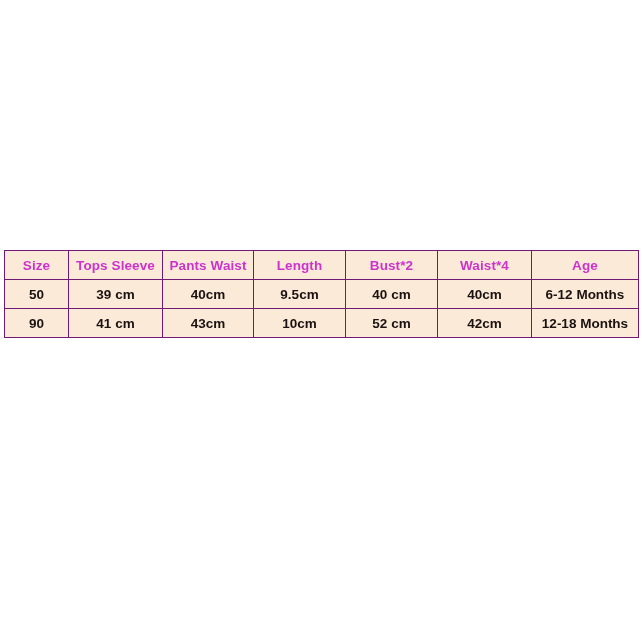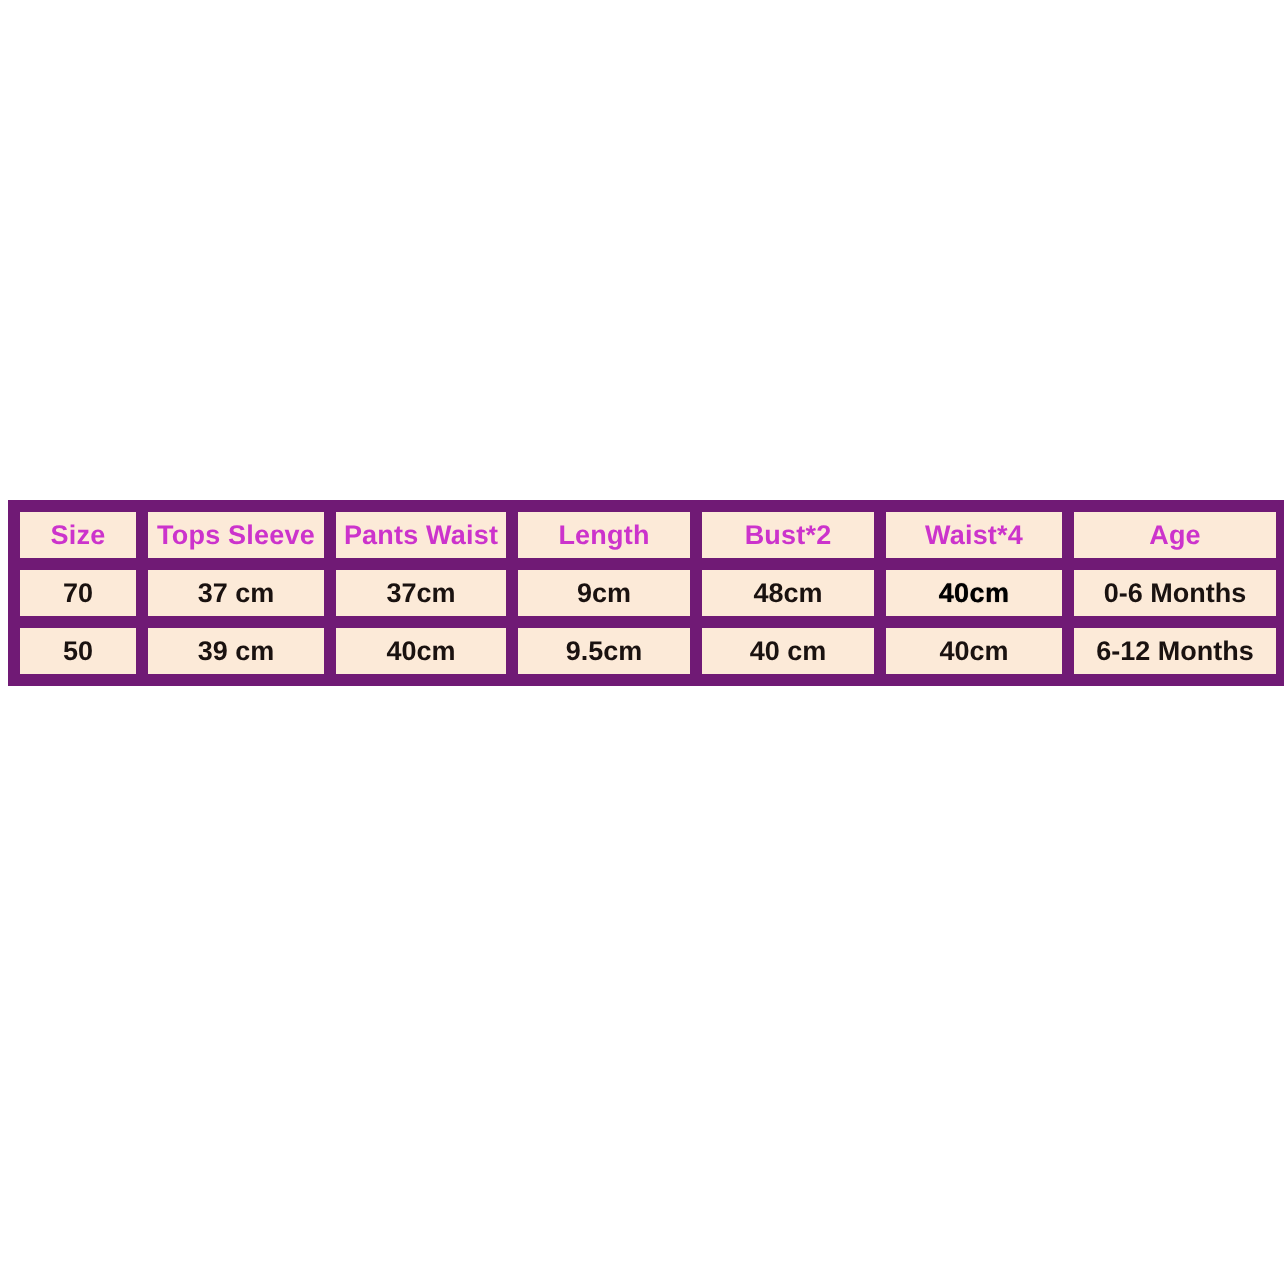--- a/index.html
+++ b/index.html
@@ -31,21 +31,21 @@
 
   table.size-chart {
     border-collapse: collapse;
     table-layout: fixed;
     width: 634px;
     background: #fcead8;
   }
 
   table.size-chart td,
   table.size-chart th {
-    border: 6px solid #701a75;
+    border: 1px solid #701a75;
     background: #fcead8;
     text-align: center;
     vertical-align: middle;
     height: 29px;
     padding: 0 2px;
     box-sizing: border-box;
   }
 
   
   col.c-size   { width: 64px; }
@@ -100,38 +100,38 @@
           <th>Tops Sleeve</th>
           <th>Pants Waist</th>
           <th>Length</th>
           <th>Bust*2</th>
           <th>Waist*4</th>
           <th>Age</th>
         </tr>
       </thead>
 
       <tbody>
-        <tr>
-          <td>70</td>
-          <td>37 cm</td>
-          <td>37cm</td>
-          <td>9cm</td>
-          <td>48cm</td>
-          <td class="emphasis">40cm</td>
-          <td>0-6 Months</td>
-        </tr>
 
         <tr>
           <td>50</td>
           <td>39 cm</td>
           <td>40cm</td>
           <td>9.5cm</td>
           <td>40 cm</td>
           <td>40cm</td>
           <td>6-12 Months</td>
         </tr>
 
+        <tr>
+          <td>90</td>
+          <td>41 cm</td>
+          <td>43cm</td>
+          <td>10cm</td>
+          <td>52 cm</td>
+          <td>42cm</td>
+          <td>12-18 Months</td>
+        </tr>
 
       </tbody>
     </table>
   </div>
 
 </div>
 
 </body></html>

